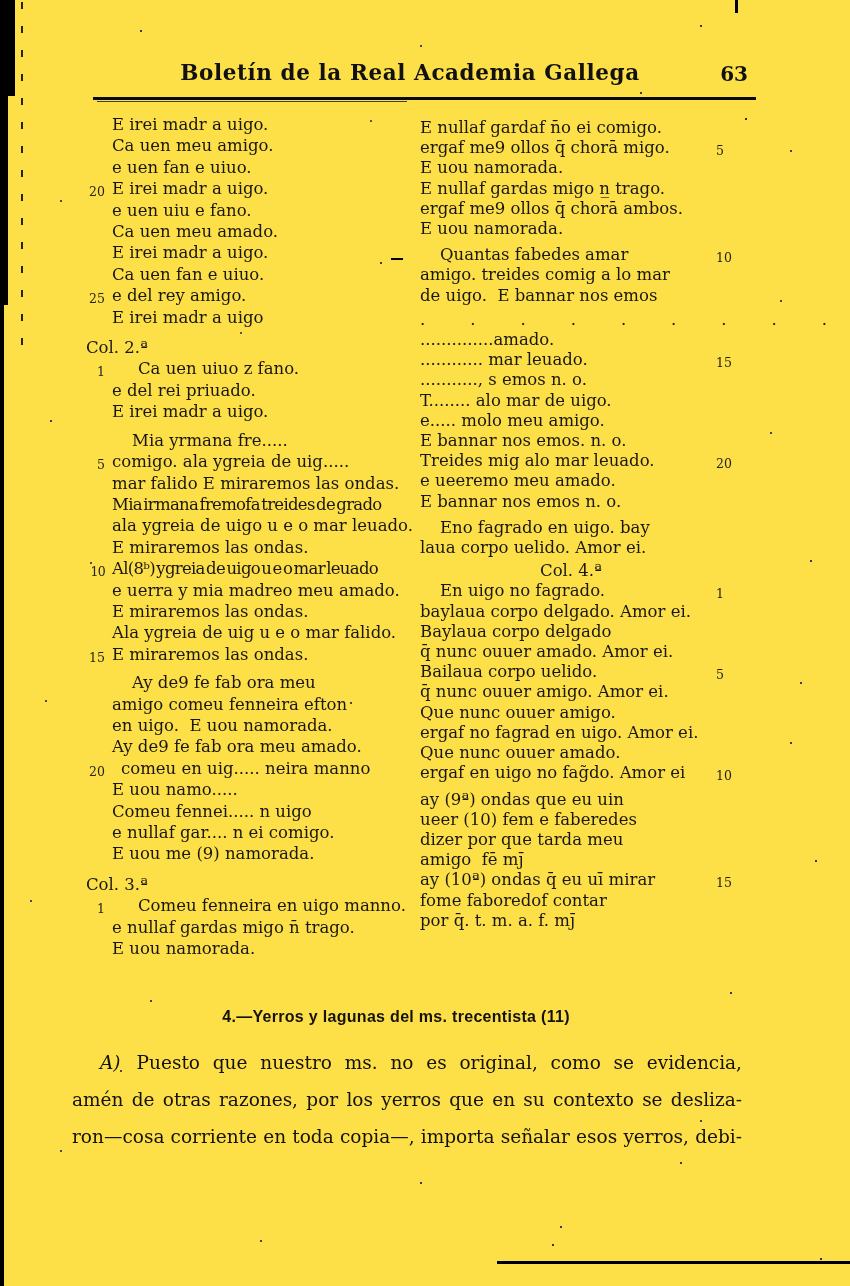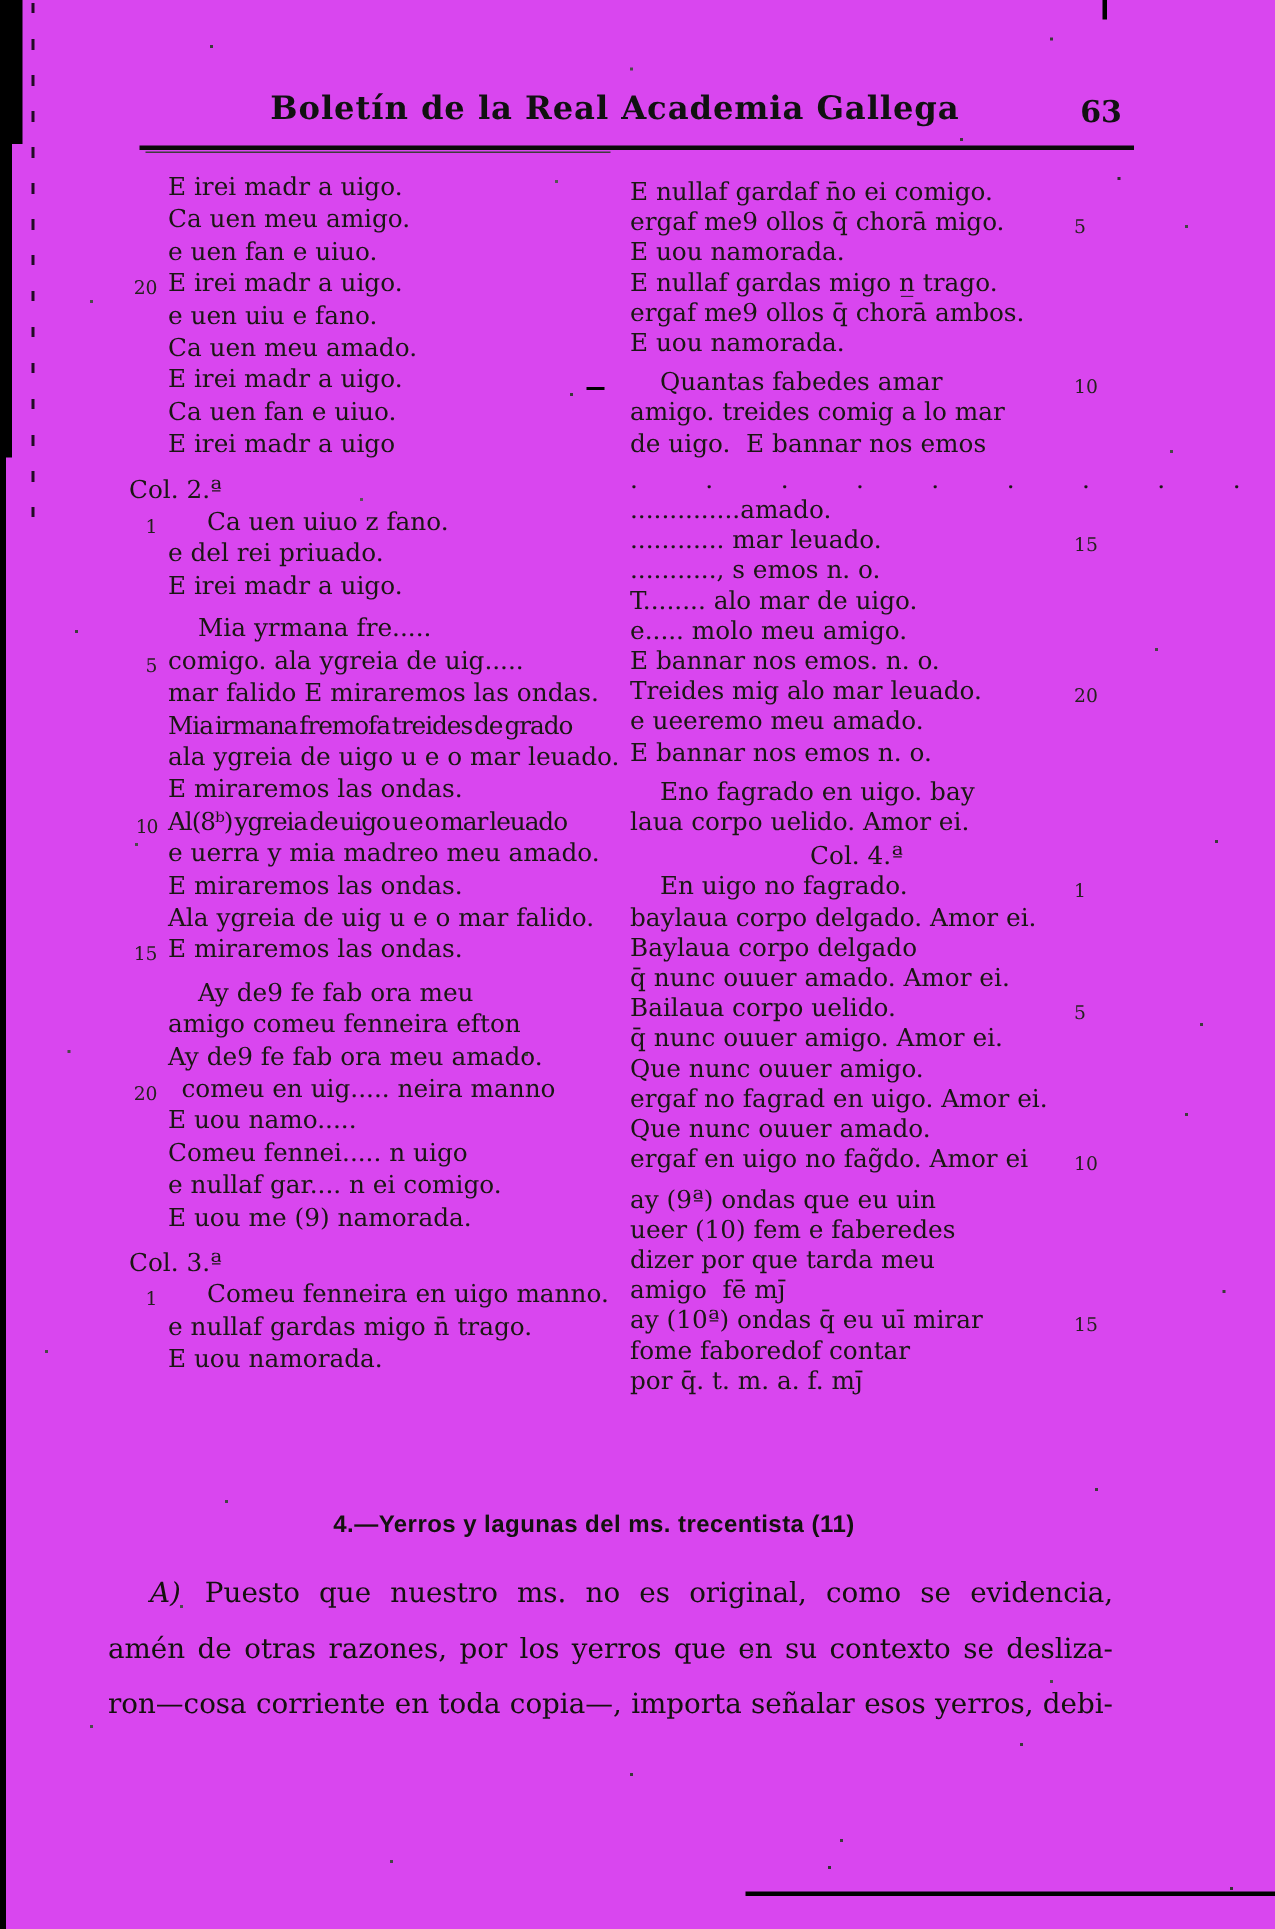--- a/index.html
+++ b/index.html
@@ -1,17 +1,17 @@
 <!DOCTYPE html>
 <html><head>
 <meta charset="utf-8">
 <style>
   html,body{margin:0;padding:0;background:#ffffff;}
   #page{
-    position:relative;width:850px;height:1286px;background:#d946ef;
+    position:relative;width:850px;height:1286px;background:#fde047;
     overflow:hidden;font-family:"DejaVu Serif",serif;color:#161412;
   }
   
   #header-title{
     position:absolute;top:60px;left:0;width:820px;text-align:center;
     font-weight:bold;font-size:21.5px;letter-spacing:0.6px;color:#111;
   }
   #page-number{
     position:absolute;top:62px;left:700px;width:48px;text-align:right;
     font-weight:bold;font-size:20px;color:#111;
@@ -98,38 +98,40 @@
 
   <div id="left-col" class="poem-col">
       <div class="pline"><span>E irei madr a uigo.</span></div>
       <div class="pline"><span>Ca uen meu amigo.</span></div>
       <div class="pline"><span>e uen fan e uiuo.</span></div>
       <div class="pline"><span class="lnum">20</span><span>E irei madr a uigo.</span></div>
       <div class="pline"><span>e uen uiu e fano.</span></div>
       <div class="pline"><span>Ca uen meu amado.</span></div>
       <div class="pline"><span>E irei madr a uigo.</span></div>
       <div class="pline"><span>Ca uen fan e uiuo.</span></div>
+      <div class="pline"><span class="lnum">25</span><span>e del rey amigo.</span></div>
       <div class="pline"><span>E irei madr a uigo</span></div>
       <div class="pline col-heading"><span>Col. 2.ª</span></div>
       <div class="pline indent-lg"><span class="lnum">1</span><span>Ca uen uiuo z fano.</span></div>
       <div class="pline"><span>e del rei priuado.</span></div>
       <div class="pline"><span>E irei madr a uigo.</span></div>
       <div class="pline stanza-start indent"><span>Mia yrmana fre.....</span></div>
       <div class="pline"><span class="lnum">5</span><span>comigo. ala ygreia de uig.....</span></div>
       <div class="pline"><span>mar falido E miraremos las ondas.</span></div>
       <div class="pline cramped"><span>Mia irmana fremofa treides de grado</span></div>
       <div class="pline"><span>ala ygreia de uigo u e o mar leuado.</span></div>
       <div class="pline"><span>E miraremos las ondas.</span></div>
       <div class="pline cramped"><span class="lnum">10</span><span>Al(8ᵇ) ygreia de uigo u e o mar leuado</span></div>
       <div class="pline"><span>e uerra y mia madreo meu amado.</span></div>
       <div class="pline"><span>E miraremos las ondas.</span></div>
       <div class="pline"><span>Ala ygreia de uig u e o mar falido.</span></div>
       <div class="pline"><span class="lnum">15</span><span>E miraremos las ondas.</span></div>
       <div class="pline stanza-start indent"><span>Ay de9 fe fab ora meu</span></div>
       <div class="pline"><span>amigo comeu fenneira efton</span></div>
+      <div class="pline"><span>en uigo.  E uou namorada.</span></div>
       <div class="pline"><span>Ay de9 fe fab ora meu amado.</span></div>
       <div class="pline indent-sm"><span class="lnum">20</span><span>comeu en uig..... neira manno</span></div>
       <div class="pline"><span>E uou namo.....</span></div>
       <div class="pline"><span>Comeu fennei..... n uigo</span></div>
       <div class="pline"><span>e nullaf gar.... n ei comigo.</span></div>
       <div class="pline"><span>E uou me (9) namorada.</span></div>
       <div class="pline col-heading"><span>Col. 3.ª</span></div>
       <div class="pline indent-lg"><span class="lnum">1</span><span>Comeu fenneira en uigo manno.</span></div>
       <div class="pline"><span>e nullaf gardas migo n̄ trago.</span></div>
       <div class="pline"><span>E uou namorada.</span></div>

